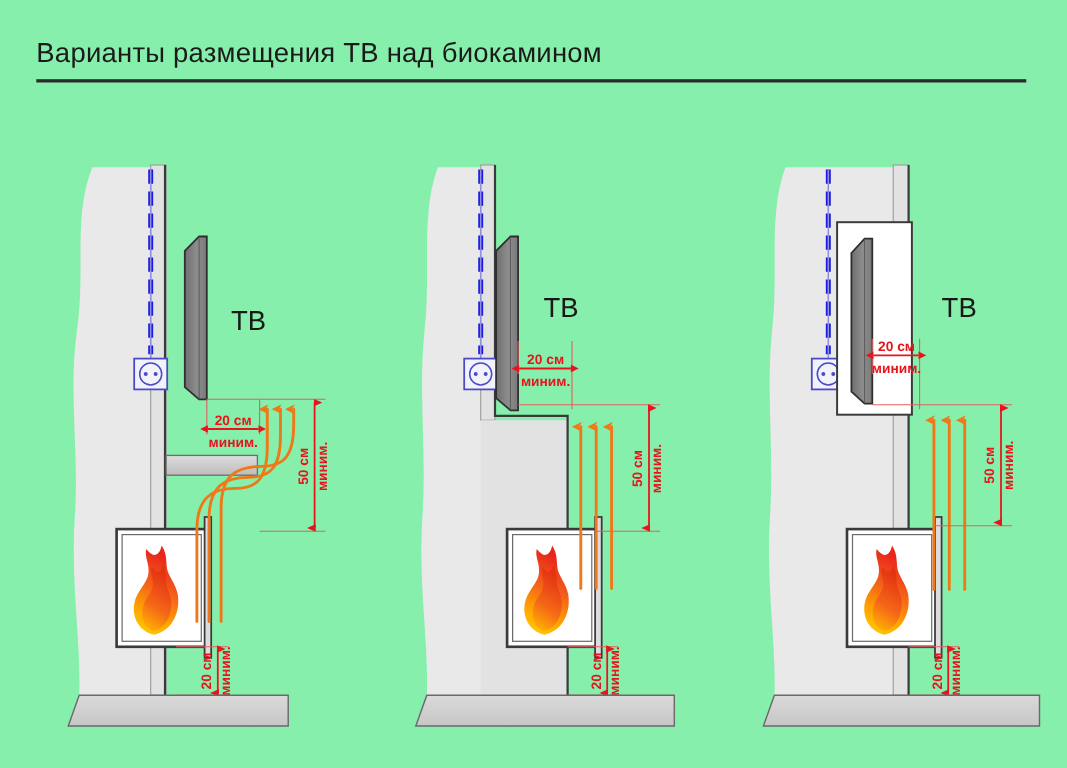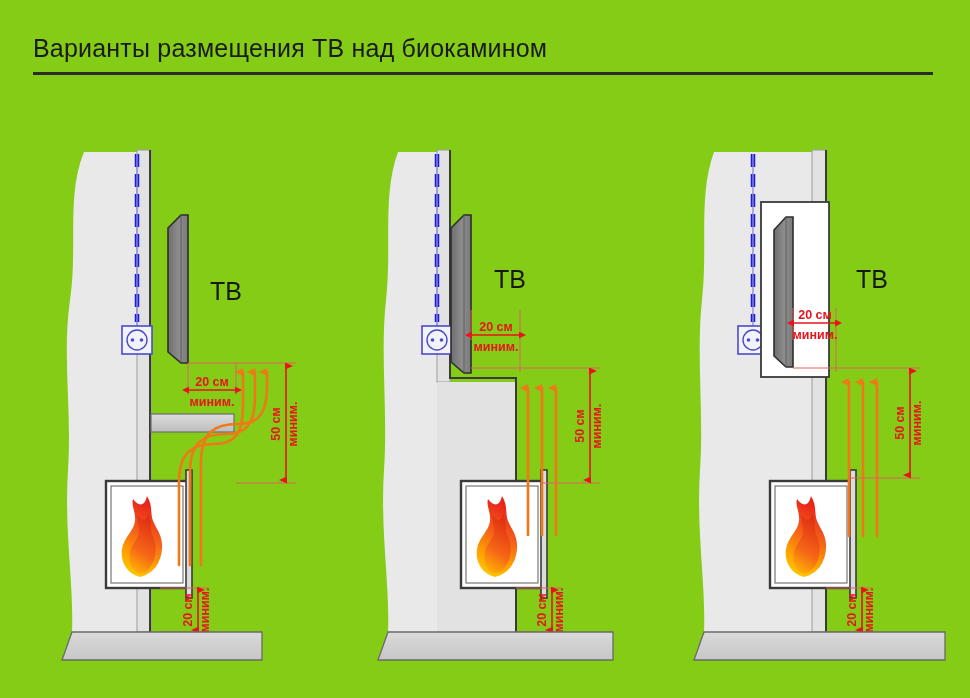--- a/index.html
+++ b/index.html
@@ -7,21 +7,21 @@
     margin: 0; padding: 0;
     width: 970px; height: 698px;
     background: #ffffff;
     font-family: "Liberation Sans", sans-serif;
     overflow: hidden;
   }
   #page {
     position: relative;
     width: 970px;
     height: 698px;
-    background: #84cc16;
+    background: #86efac;
   }
   .title-wrap {
     position: absolute;
     left: 0; top: 0;
     width: 970px;
   }
   .title-text {
     position: absolute;
     left: 33px;
     top: 34px;

